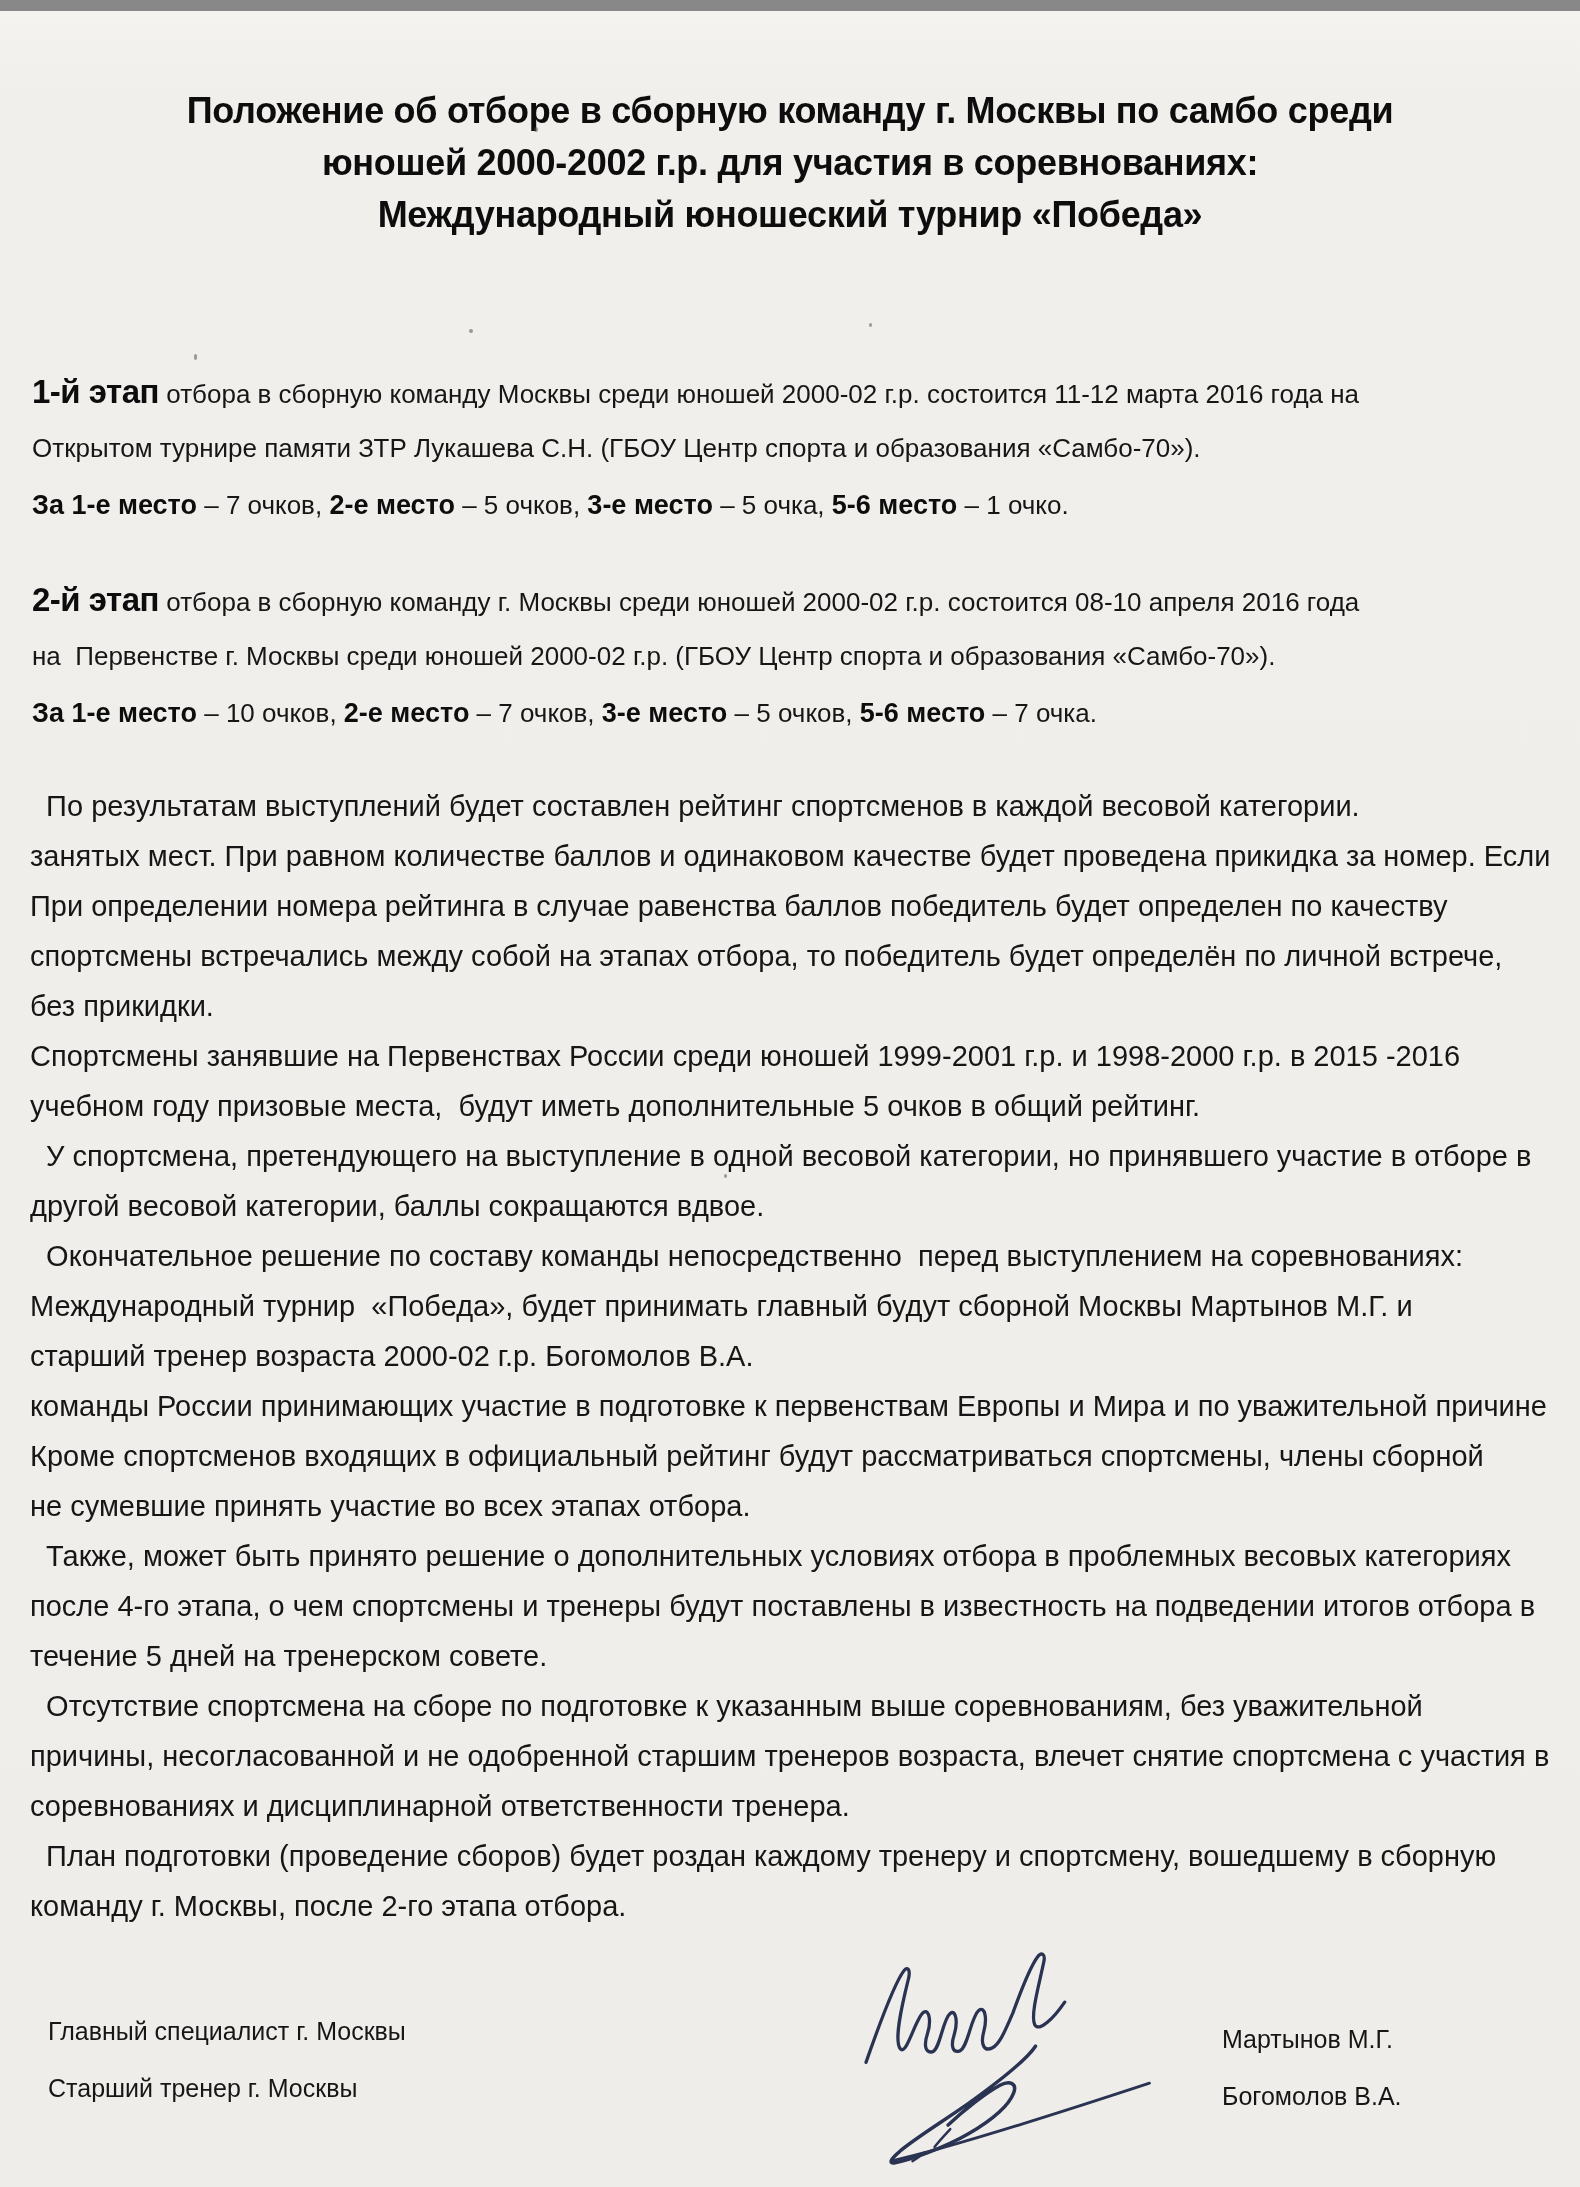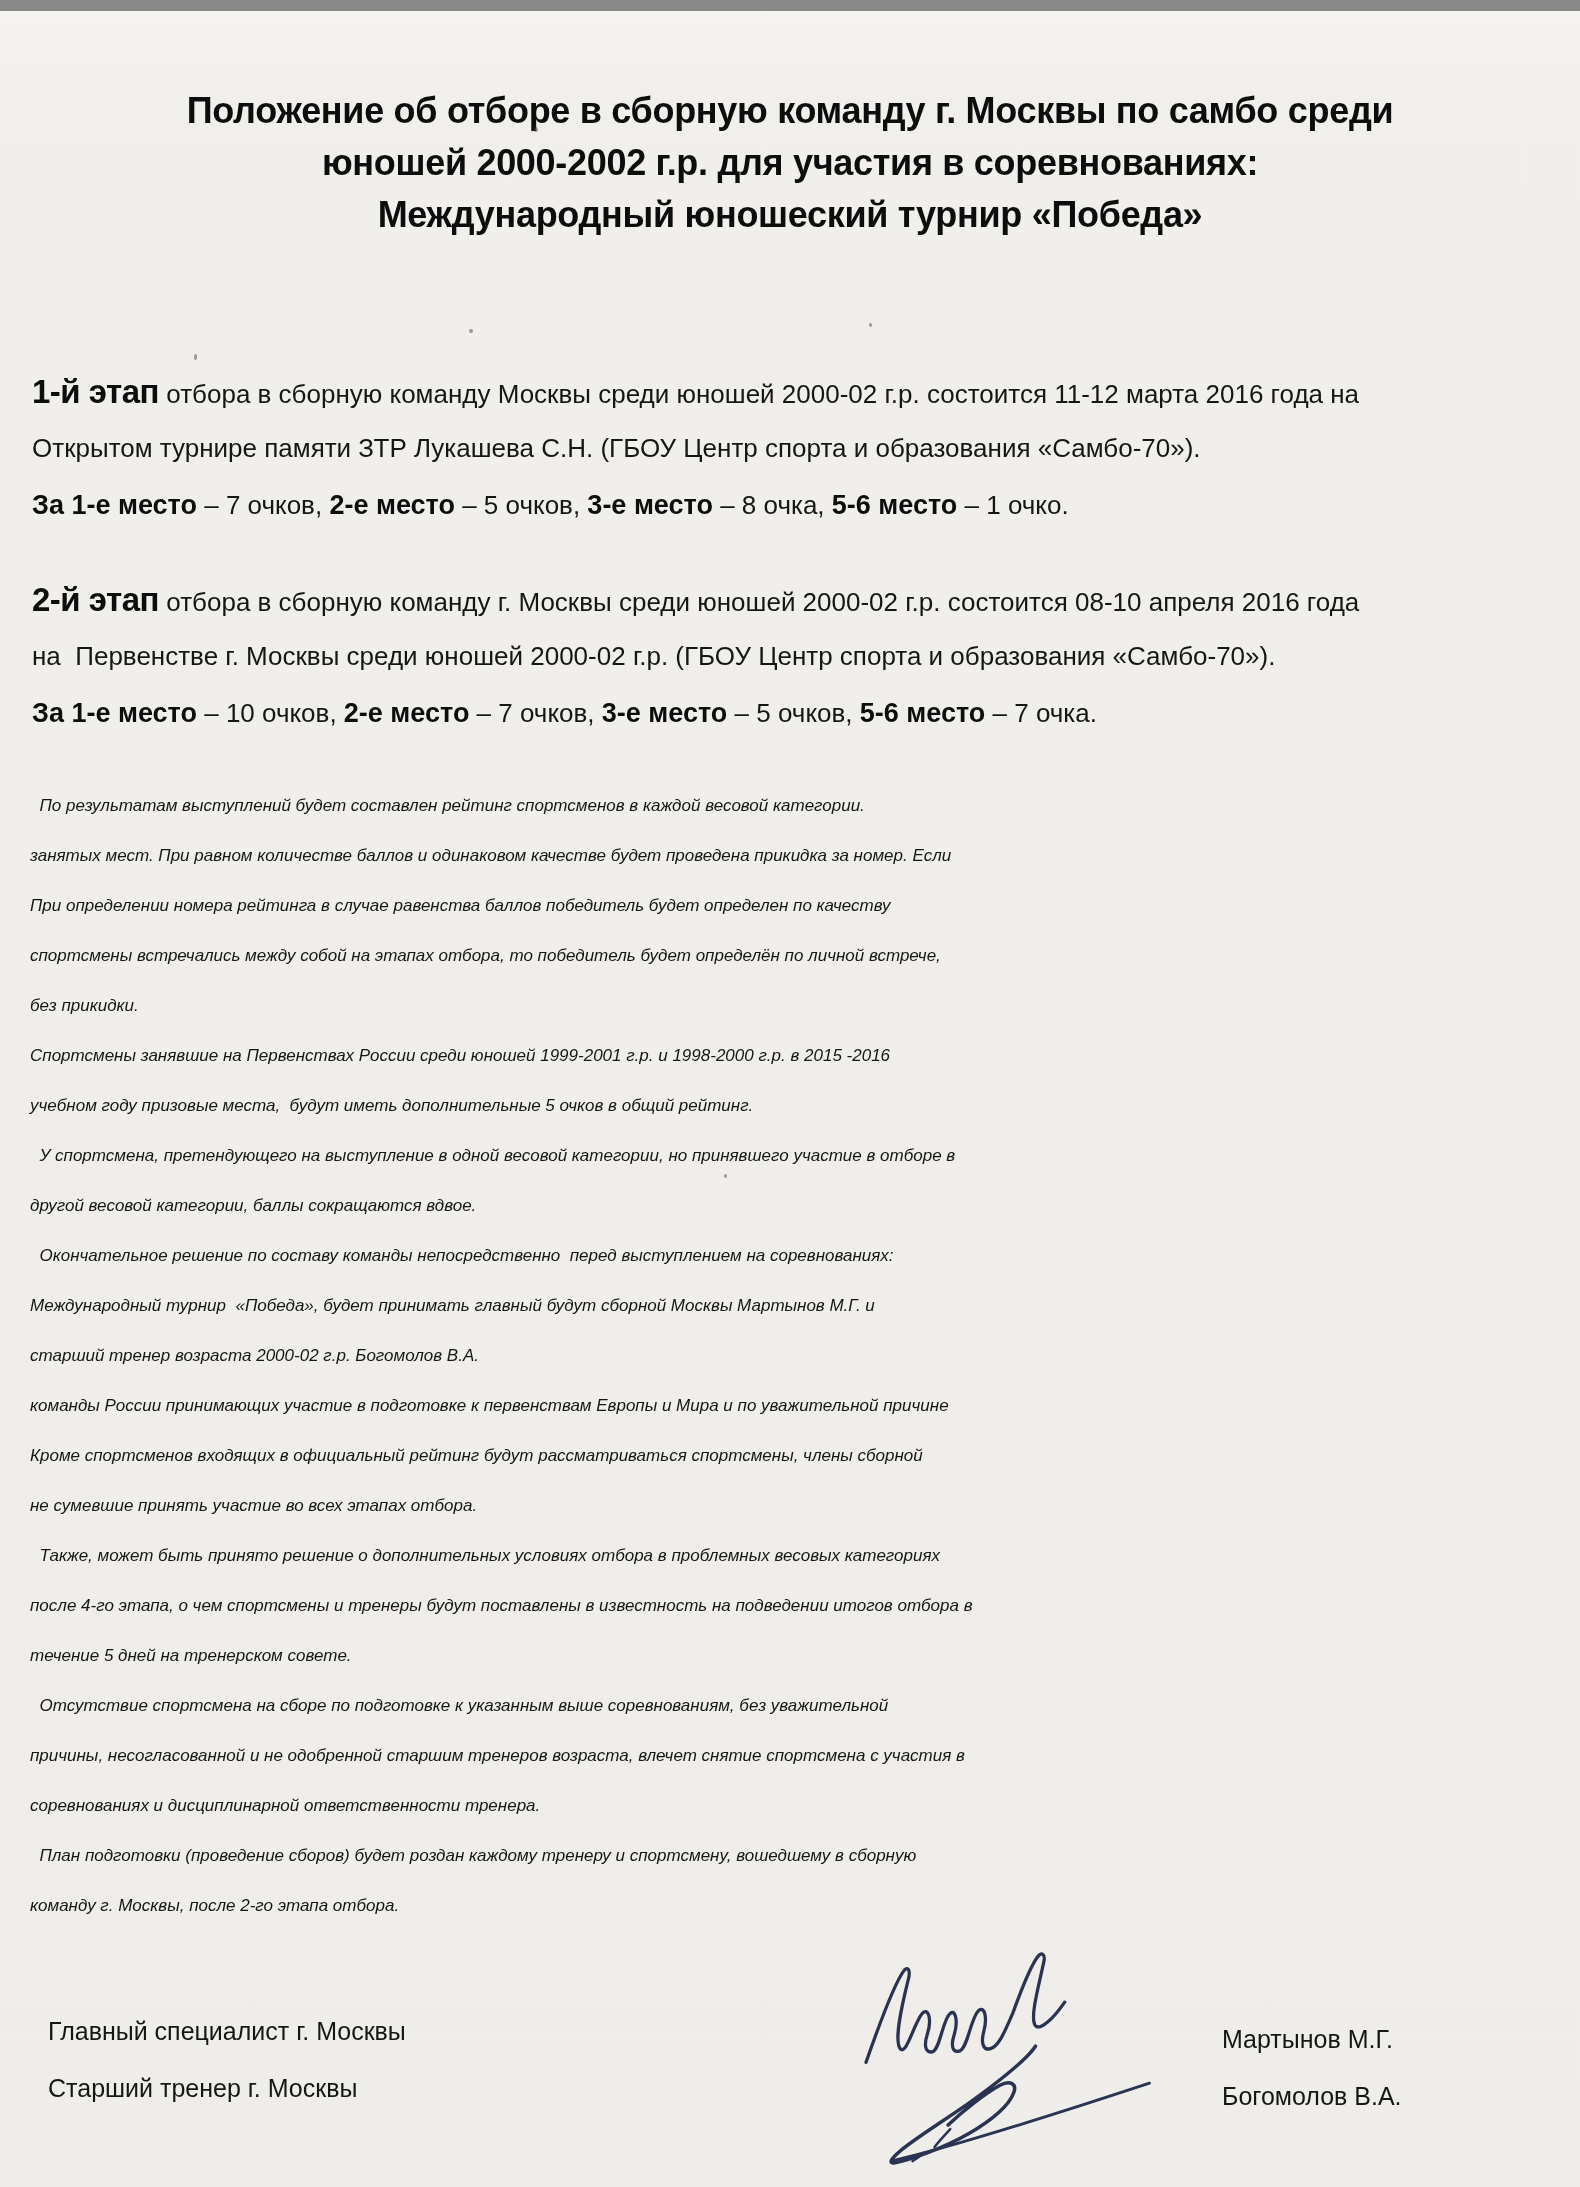--- a/index.html
+++ b/index.html
@@ -25,22 +25,21 @@
     position:absolute;left:32px;right:40px;
     font-size:26px;
   }
   .stage-line{line-height:57px;height:57px;white-space:pre;}
   .stage-label{font-weight:700;font-size:33px;letter-spacing:-0.5px;color:#0d0d0d;text-align:right;}
   .bold{font-weight:700;color:#0d0d0d;}
   .scoring{font-size:26px;}
   .scoring .bold{font-size:27px;}
   .body-text{
     position:absolute;left:30px;top:770px;
-    font-size:17px;
-    font-style:italic;
+    font-size:29px;
   }
   .body-line{line-height:50px;height:50px;white-space:pre;}
   .footer-left{
     position:absolute;left:48px;top:2006px;
     font-size:25px;
   }
   .footer-left .foot-line{line-height:28px;margin-bottom:29px;white-space:pre;}
   .footer-right{
     position:absolute;left:1222px;top:2014px;
     font-size:25px;
@@ -60,21 +59,21 @@
 
   <header class="title">
       <div class="title-line">Положение об отборе в сборную команду г. Москвы по самбо среди</div>
       <div class="title-line">юношей 2000-2002 г.р. для участия в соревнованиях:</div>
       <div class="title-line">Международный юношеский турнир «Победа»</div>
     </header>
 
   <section class="stage" style="top:352px">
     <div class="stage-line"><span class="stage-label">1-й этап</span><span> отбора в сборную команду Москвы среди юношей 2000-02 г.р. состоится 11-12 марта 2016 года на</span></div>
     <div class="stage-line">Открытом турнире памяти ЗТР Лукашева С.Н. (ГБОУ Центр спорта и образования «Самбо-70»).</div>
-    <div class="stage-line scoring"><span class="bold">За 1-е место</span><span> – 7 очков, </span><span class="bold">2-е место</span><span> – 5 очков, </span><span class="bold">3-е место</span><span> – 8 очка, </span><span class="bold">5-6 место</span><span> – 1 очко.</span></div>
+    <div class="stage-line scoring"><span class="bold">За 1-е место</span><span> – 7 очков, </span><span class="bold">2-е место</span><span> – 5 очков, </span><span class="bold">3-е место</span><span> – 5 очка, </span><span class="bold">5-6 место</span><span> – 1 очко.</span></div>
   </section>
 
   <section class="stage" style="top:560px">
     <div class="stage-line"><span class="stage-label">2-й этап</span><span> отбора в сборную команду г. Москвы среди юношей 2000-02 г.р. состоится 08-10 апреля 2016 года</span></div>
     <div class="stage-line">на  Первенстве г. Москвы среди юношей 2000-02 г.р. (ГБОУ Центр спорта и образования «Самбо-70»).</div>
     <div class="stage-line scoring"><span class="bold">За 1-е место</span><span> – 10 очков, </span><span class="bold">2-е место</span><span> – 7 очков, </span><span class="bold">3-е место</span><span> – 5 очков, </span><span class="bold">5-6 место</span><span> – 7 очка.</span></div>
   </section>
 
   <section class="body-text">
       <div class="body-line">  По результатам выступлений будет составлен рейтинг спортсменов в каждой весовой категории.</div>

